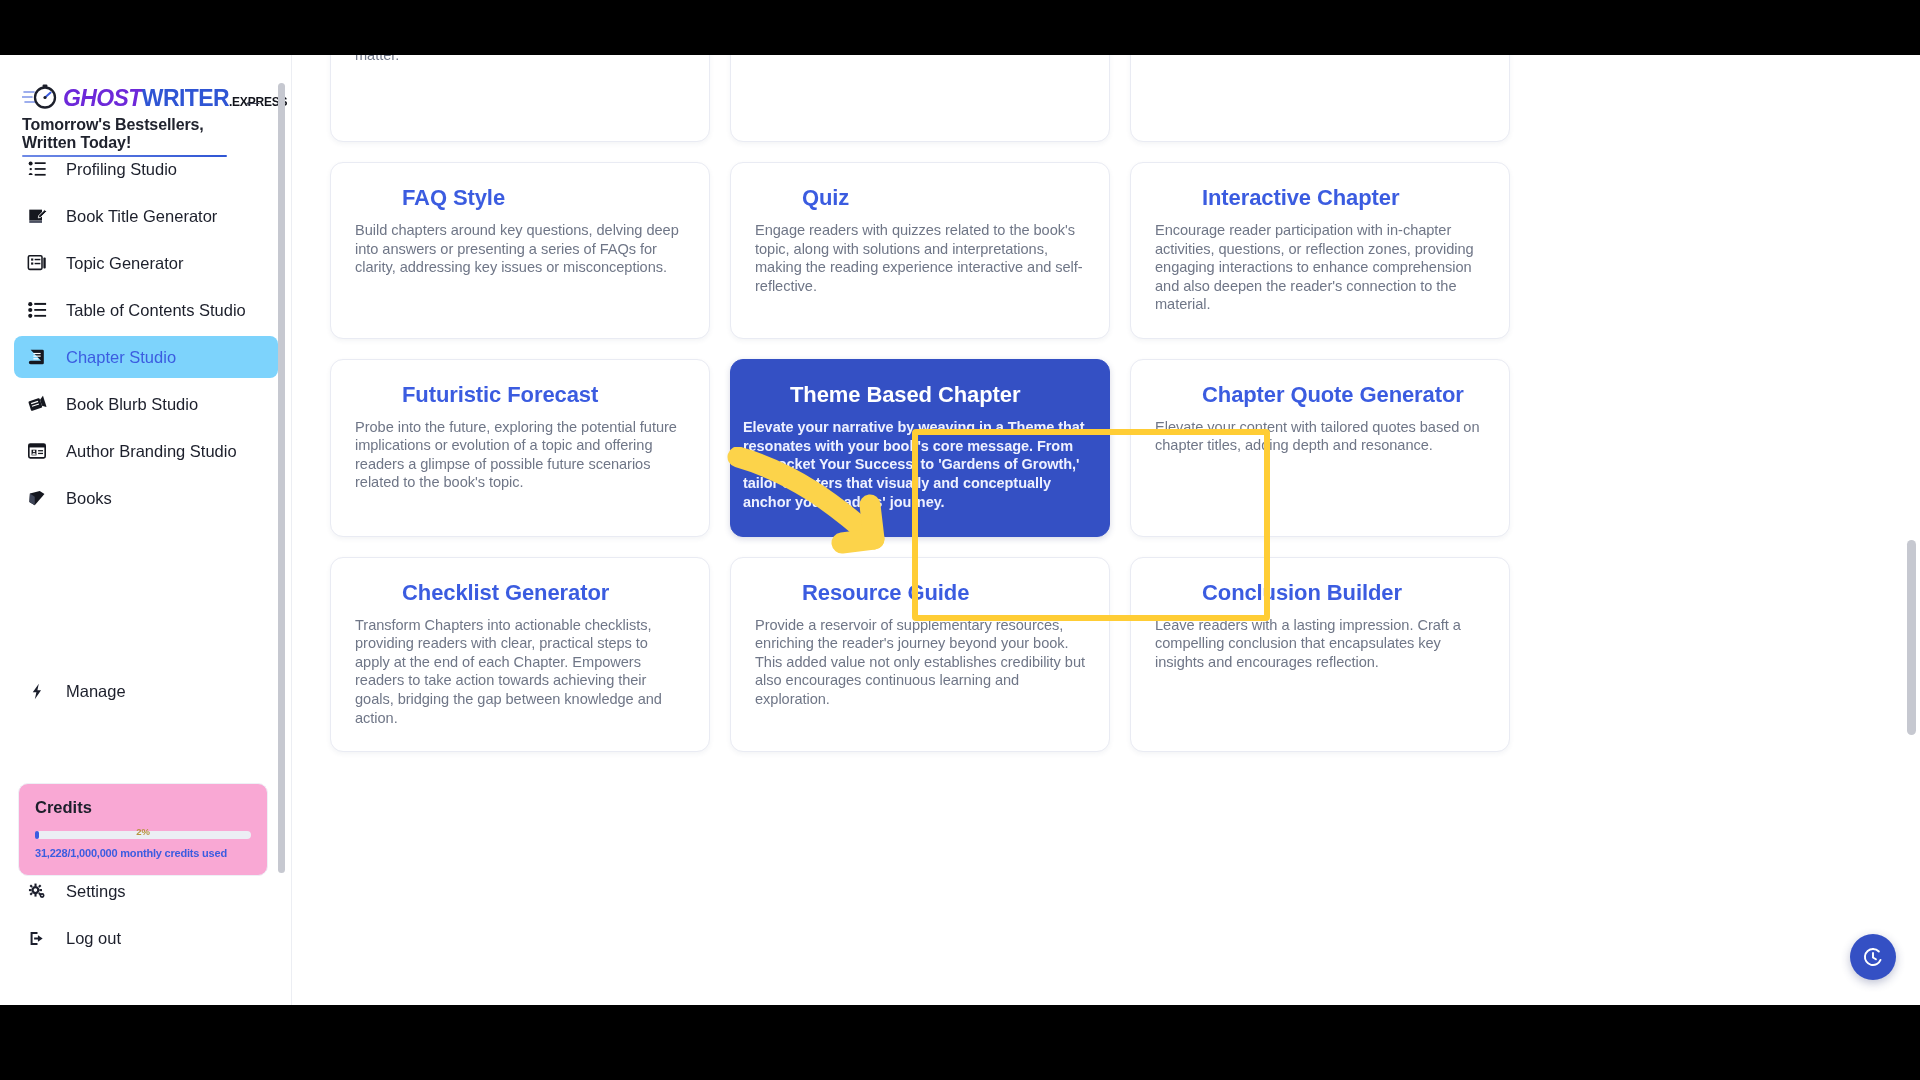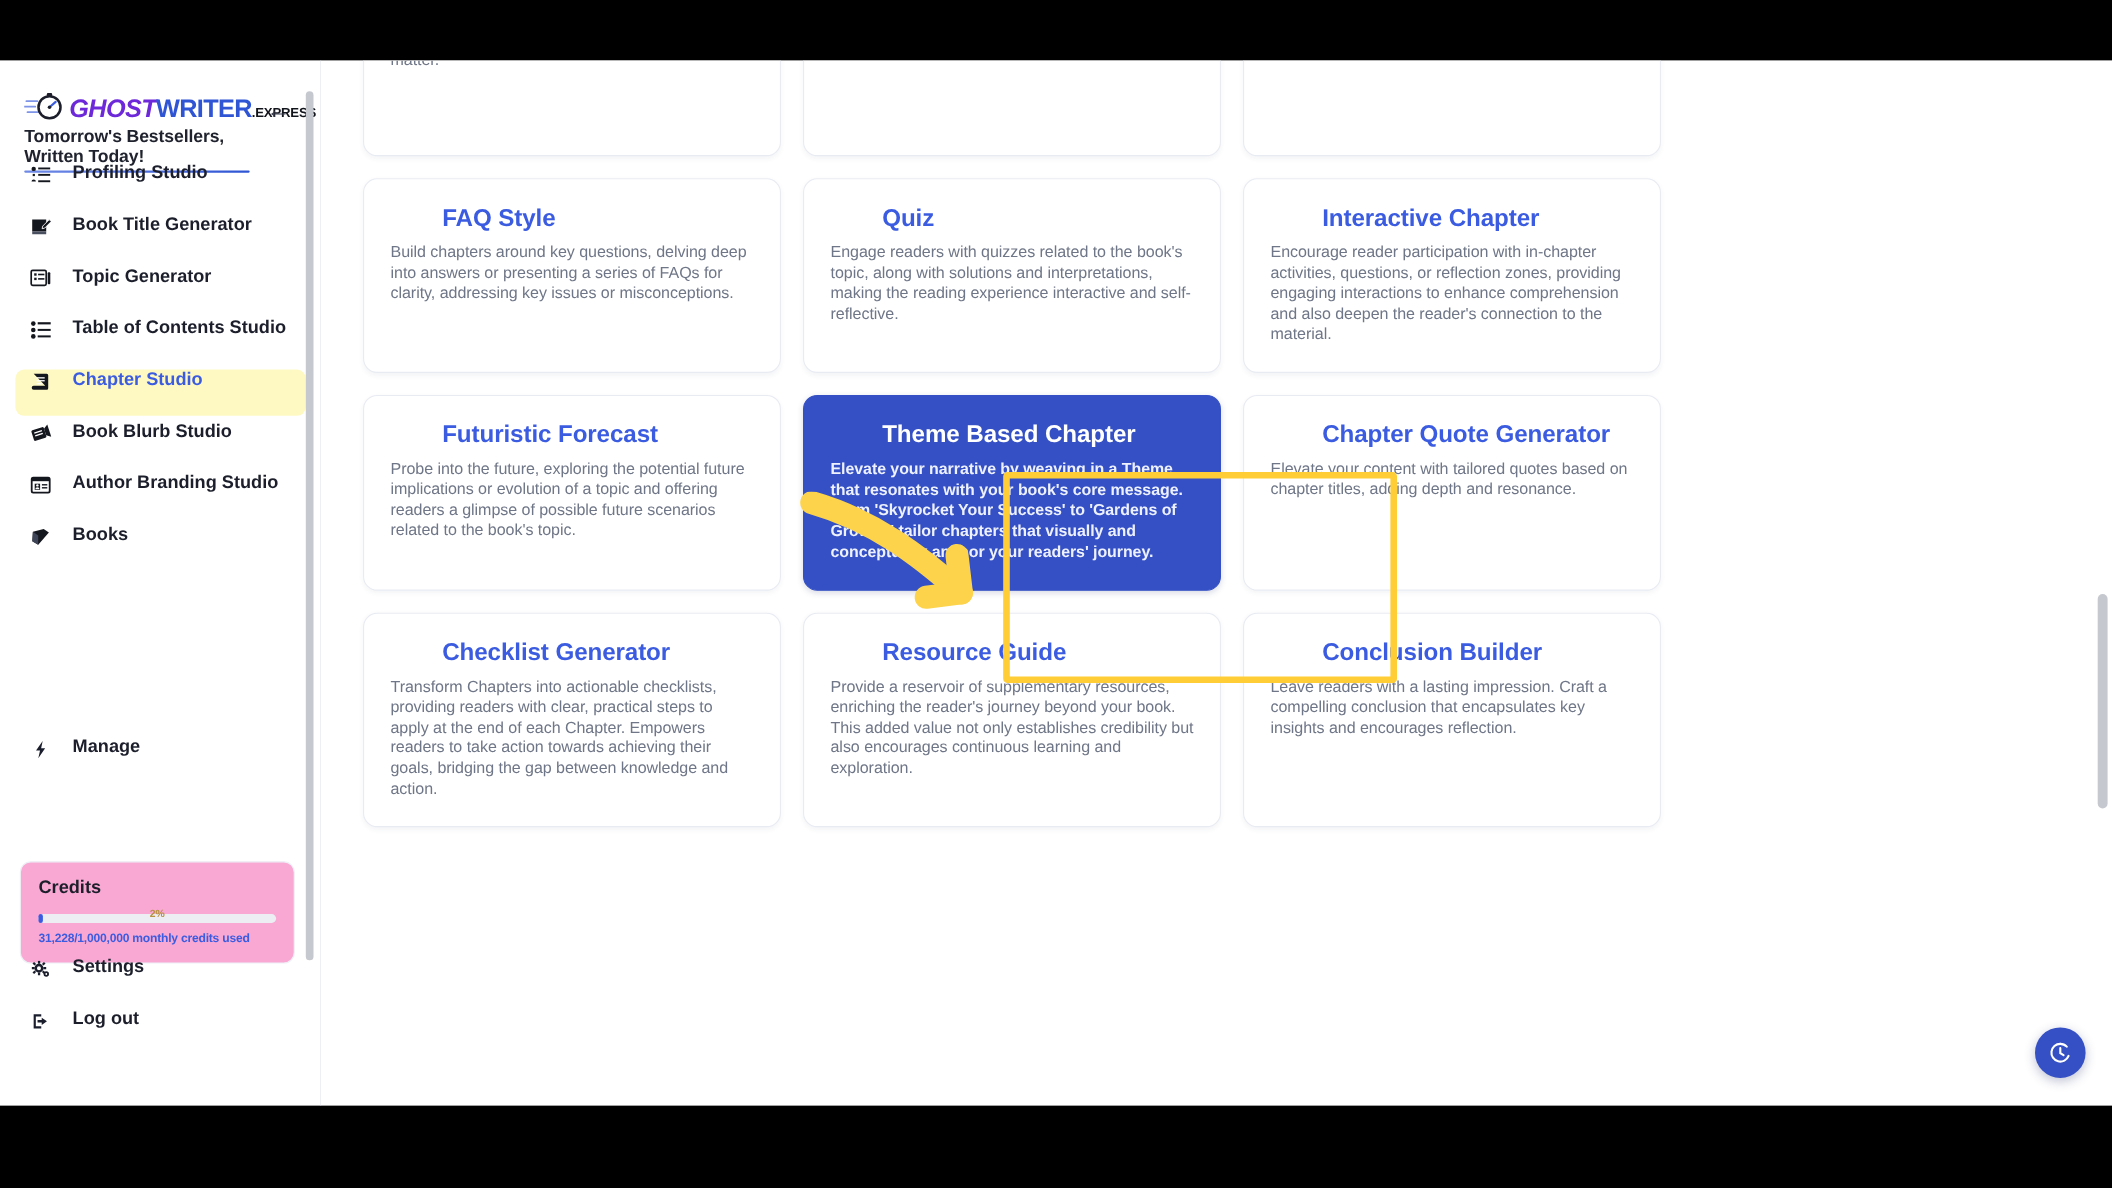--- a/index.html
+++ b/index.html
@@ -41,27 +41,27 @@
   #collapse-btn {
     position:absolute; right:25px; top:32px;
     width:26px; height:26px; cursor:pointer;
     display:flex; align-items:center; justify-content:center;
     color:#3d4152; font-size:22px; line-height:1;
     background:transparent; border:none;
   }
 
   .nav { position:absolute; left:0; top:88px; width:292px; }
   .nav-item {
-    display:flex; gap:18px;
+    display:flex; align-items:center; gap:18px;
     height:42px; margin:5px 14px; padding:0 12px;
     border-radius:8px; cursor:pointer;
-    font-size:16.5px; font-weight:700; color:#1c1f2b;
+    font-size:16.5px; font-weight:400; color:#1c1f2b;
     white-space:nowrap;
   }
-  .nav-item.active { background:#fef9c3; color:#3b5ce0; }
+  .nav-item.active { background:#7dd3fc; color:#3b5ce0; }
   .nav-ico { width:22px; height:22px; flex:none; display:flex; align-items:center; justify-content:center; }
 
   .sec2 { position:absolute; left:0; top:610px; width:292px; }
 
   
   #credits-card {
     position:absolute; left:18px; top:728px;
     width:250px; padding:14px 16px 16px 16px;
     border:1px solid #eef0f6; border-radius:10px; background:#f9a8d4;
   }
@@ -107,20 +107,21 @@
   }
   .card-desc {
     font-size:14.6px; line-height:1.27; color:#6f7687; letter-spacing:-0.05px;
   }
 
   
   .card.selected {
     background:#3450c4;
     border-color:#3450c4;
     box-shadow:0 2px 6px rgba(40,50,110,0.18);
+    padding-left:12px;
   }
   .card.selected .card-title { color:#ffffff; }
   .card.selected .card-desc { color:#eef1ff; font-weight:700; font-size:14.5px; line-height:1.3; }
 
   #highlight-box {
     position:absolute;
     left:620px; top:374px;
     width:358px; height:192px;
     border:6px solid #ffcd35;
     border-radius:4px;

